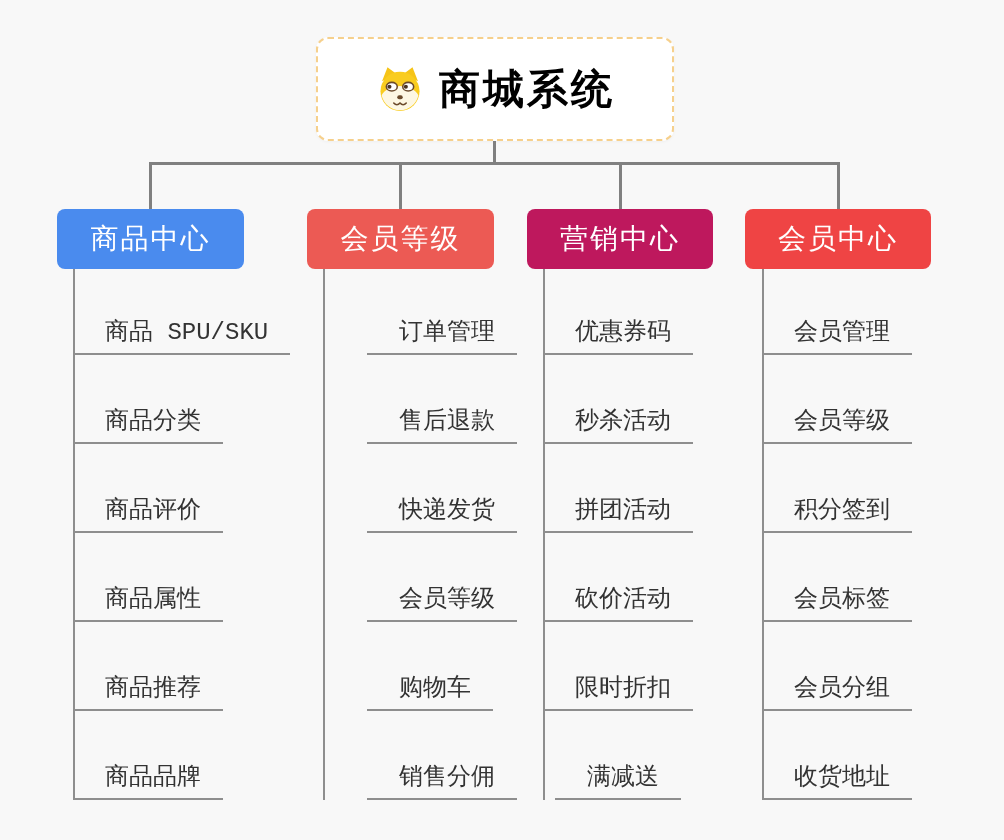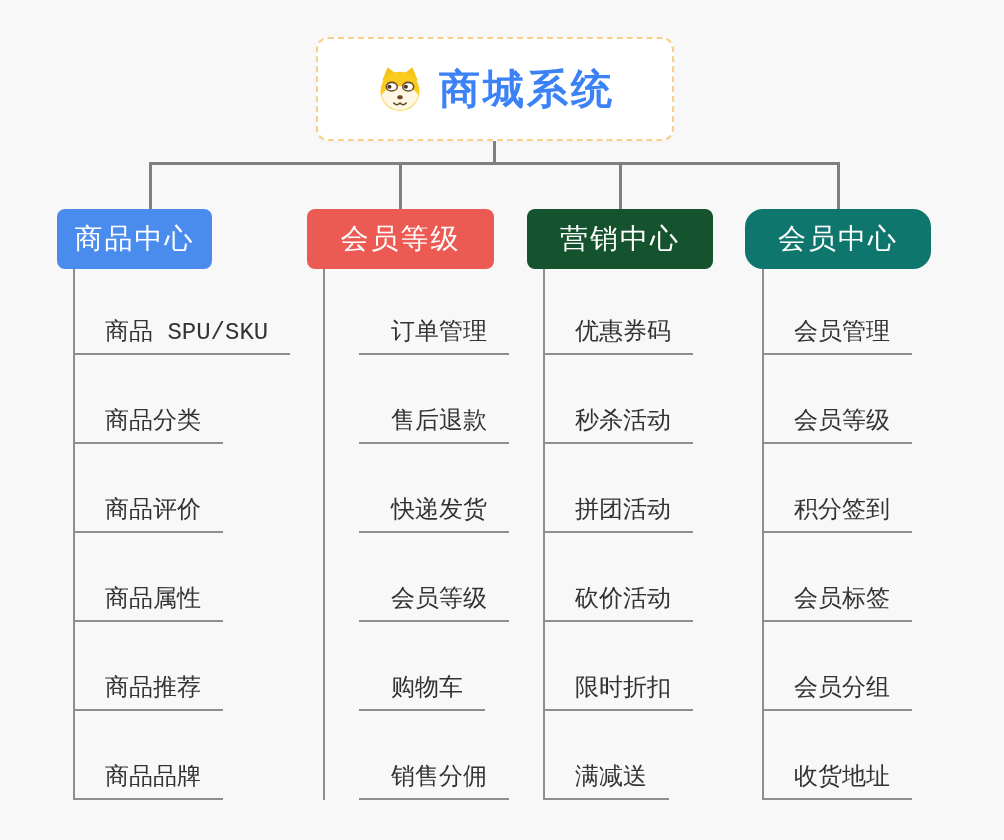--- a/index.html
+++ b/index.html
@@ -28,21 +28,21 @@
     align-items: center;
     justify-content: center;
     gap: 14px;
     box-shadow: 0 1px 3px rgba(0,0,0,0.04);
   }
   .root-icon { width: 50px; height: 50px; display: inline-flex; }
   .root-title {
     font-size: 41px;
     font-weight: 600;
     letter-spacing: 3px;
-    color: #3b82f6;
+    color: #000000;
     white-space: nowrap;
   }
 
   
   .conn { position: absolute; background: #808080; }
   .conn-root-drop { left: 493px; top: 141px; width: 3px; height: 24px; }
   .conn-horizontal { left: 149px; top: 162px; width: 691px; height: 3px; }
   .conn-drop { top: 163px; width: 3px; height: 47px; }
   .conn-drop-1 { left: 149px; }
   .conn-drop-2 { left: 399px; }
@@ -58,21 +58,21 @@
     color: #FFFFFF;
     font-size: 28px;
     font-weight: 500;
     letter-spacing: 2px;
     display: flex;
     align-items: center;
     justify-content: center;
     white-space: nowrap;
     cursor: default;
   }
-  .branch-1 { left: 57px;  width: 155px; }
+  .branch-1 { left: 57px;  width: 187px; }
   .branch-2 { left: 307px; width: 187px; }
   .branch-3 { left: 527px; width: 186px; }
   .branch-4 { left: 745px; width: 186px; }
 
   
   .spine {
     position: absolute;
     top: 269px;
     width: 2px;
     height: 531px;
@@ -85,22 +85,22 @@
 
   .children {
     position: absolute;
     top: 266px;
     display: flex;
     flex-direction: column;
     align-items: flex-start;
     font-family: Liberation Mono, monospace;
   }
   .children-1 { left: 73px; }
-  .children-2 { left: 323px; padding-left: 36px; }
-  .children-3 { left: 543px; }
+  .children-2 { left: 331px; padding-left: 36px; }
+  .children-3 { left: 543px; align-items: center; }
   .children-4 { left: 762px; }
 
   .child {
     box-sizing: border-box;
     height: 89px;
     width: max-content;
     display: flex;
     align-items: flex-end;
     padding: 0 22px 6px 32px;
     border-bottom: 2px solid #8E8E8E;
@@ -135,22 +135,22 @@
 
   <div class="conn conn-root-drop"></div>
   <div class="conn conn-horizontal"></div>
   <div class="conn conn-drop conn-drop-1"></div>
   <div class="conn conn-drop conn-drop-2"></div>
   <div class="conn conn-drop conn-drop-3"></div>
   <div class="conn conn-drop conn-drop-4"></div>
 
   <div class="branch branch-1" style="background-color: rgb(74, 139, 238);">商品中心</div>
   <div class="branch branch-2" style="background-color: rgb(236, 90, 84);">会员等级</div>
-  <div class="branch branch-3" style="background-color: #14532d; text-align: right;">营销中心</div>
-  <div class="branch branch-4" style="background-color: #0f766e; border-radius: 18px;">会员中心</div>
+  <div class="branch branch-3" style="background-color: #be185d; text-align: right;">营销中心</div>
+  <div class="branch branch-4" style="background-color: #ef4444;">会员中心</div>
 
   <div class="spine spine-1"></div>
   <div class="spine spine-2"></div>
   <div class="spine spine-3"></div>
   <div class="spine spine-4"></div>
 
   <div class="children children-1">
     <div class="child">商品 SPU/SKU</div>
     <div class="child">商品分类</div>
     <div class="child">商品评价</div>

